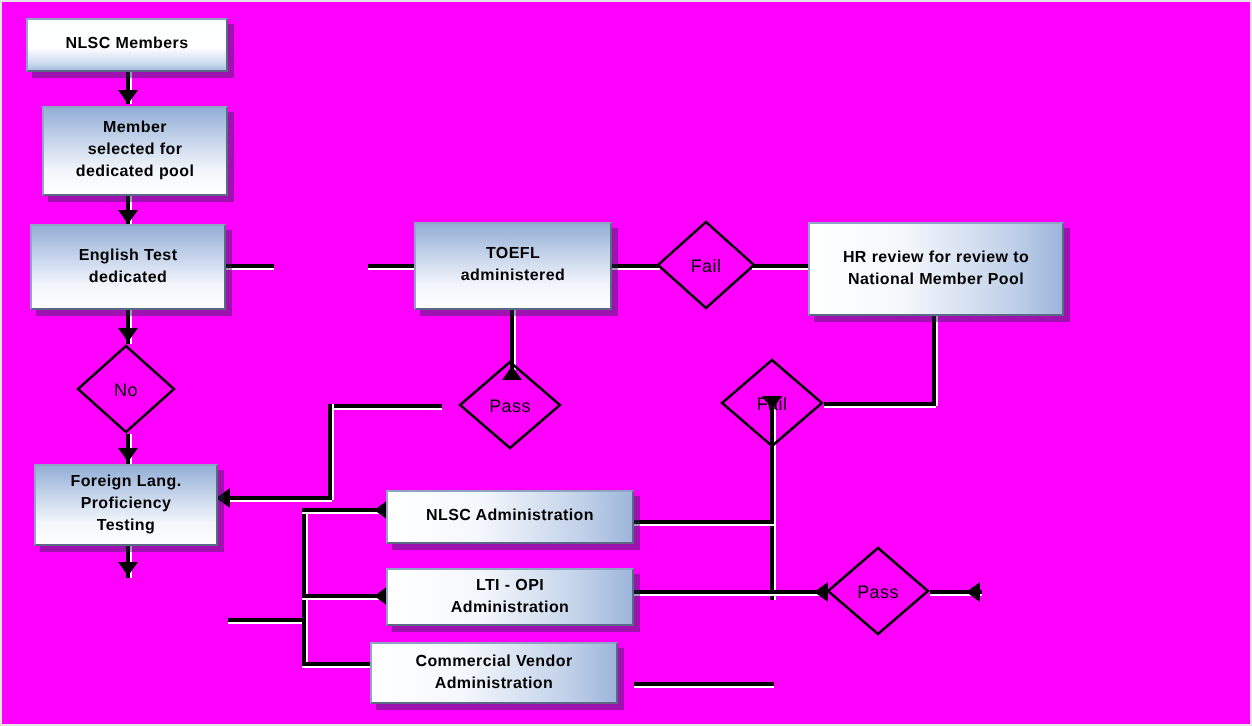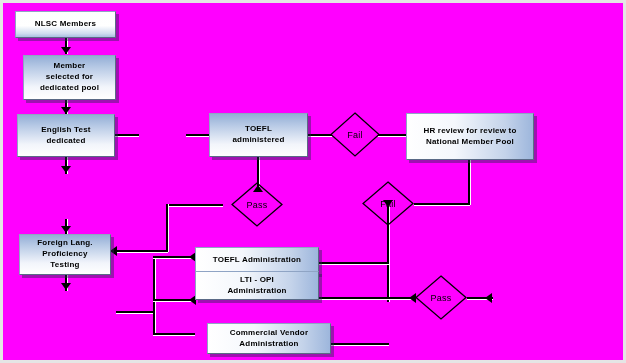--- a/index.html
+++ b/index.html
@@ -7,21 +7,21 @@
     width:626px;height:363px;
     background:#FF00FF;
     font-family:"Liberation Sans", sans-serif;
     overflow:hidden;
   }
   #canvas{
     position:relative;
     width:626px;height:363px;
     background:#FF00FF;
     box-sizing:border-box;
-    border:3px solid #e5e5e5;
+    border:1px solid #e5e5e5;
   }
 
   
   .node{
     position:absolute;
     box-sizing:border-box;
     display:flex;align-items:center;justify-content:center;
     text-align:center;
     color:#000;
     font-size:8px;
@@ -164,35 +164,41 @@
   </div>
 
   <div class="node grad-v" style="left:16px;top:231px;width:92px;height:41px;white-space:pre-line;">
     <span>Foreign Lang.
 Proficiency
 Testing</span>
   </div>
 
 
   <div class="node grad-h" style="left:192px;top:244px;width:124px;height:27px;">
-    <span>TOEFL Administration</span>
-  </div>
-
-  <div class="node grad-h" style="left:192px;top:268px;width:124px;height:29px;white-space:pre-line;">
+    <span>NLSC Administration</span>
+  </div>
+
+  <div class="node grad-h" style="left:192px;top:283px;width:124px;height:29px;white-space:pre-line;">
     <span>LTI -  OPI
 Administration</span>
   </div>
 
-  <div class="node grad-h" style="left:204px;top:320px;width:124px;height:31px;white-space:pre-line;align-items:center;">
+  <div class="node grad-h" style="left:184px;top:320px;width:124px;height:31px;white-space:pre-line;align-items:center;">
     <span>Commercial Vendor
 Administration</span>
   </div>
 
 
 
+  <div class="diamond" style="left:37px;top:171px;width:50px;height:45px;">
+    <svg class="dshape" viewBox="0 0 100 90" preserveAspectRatio="none">
+      <polygon points="50,2 98,45 50,88 2,45" fill="url(#dg1)" stroke="#000" stroke-width="2.5"></polygon>
+    </svg>
+    <span class="dlabel">No</span>
+  </div>
 
   <div class="diamond" style="left:327px;top:109px;width:50px;height:45px;">
     <svg class="dshape" viewBox="0 0 100 90" preserveAspectRatio="none">
       <polygon points="50,2 98,45 50,88 2,45" fill="url(#dg1)" stroke="#000" stroke-width="2.5"></polygon>
     </svg>
     <span class="dlabel">Fail</span>
   </div>
 
   <div class="diamond" style="left:228px;top:179px;width:52px;height:45px;">
     <svg class="dshape" viewBox="0 0 100 90" preserveAspectRatio="none">

